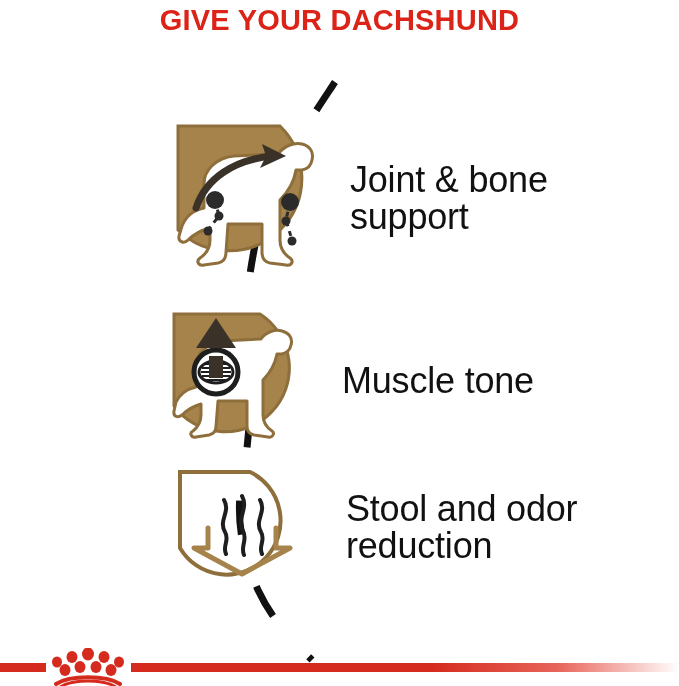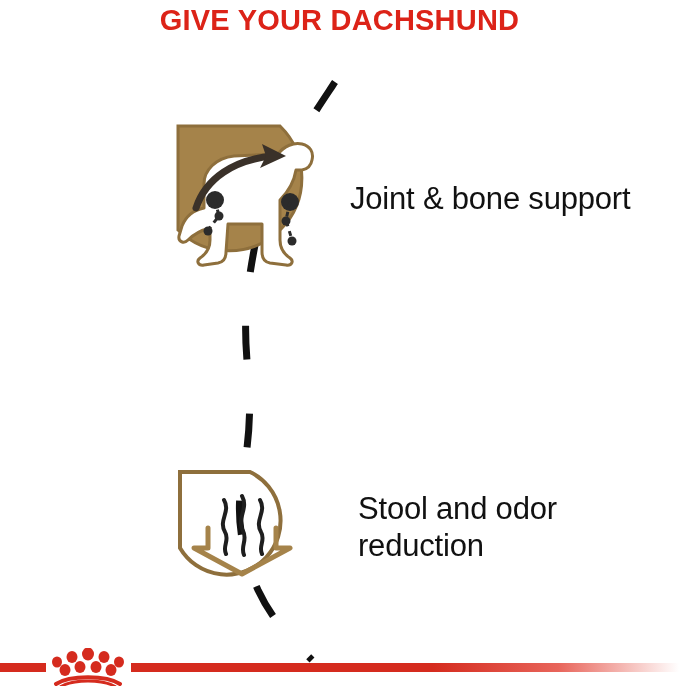--- a/index.html
+++ b/index.html
@@ -47,33 +47,33 @@
   .benefit-icon {
     width: 172px;
     height: 172px;
     flex: 0 0 172px;
     position: relative;
   }
   .benefit-label {
     color: #111111;
     font-family: "Liberation Sans", sans-serif;
     font-weight: normal;
-    font-size: 31px;
+    font-size: 36px;
     line-height: 37px;
     margin-left: 18px;
     letter-spacing: -0.2px;
   }
 
   #row-1 { top: 112px; }
   #row-2 { top: 300px; }
   #row-3 { top: 462px; }
 
   #row-2 .benefit-icon { width: 168px; height: 160px; flex: 0 0 168px; }
   #row-3 .benefit-icon { width: 150px; height: 130px; flex: 0 0 150px; margin-left: 8px; }
-  #row-3 .benefit-label { margin-left: 40px; }
+  #row-3 .benefit-label { margin-left: 28px; }
   #row-2 .benefit-label { margin-left: 14px; }
 
   
   .connector {
     position: absolute;
     left: 0;
     top: 0;
     width: 679px;
     height: 686px;
     pointer-events: none;
@@ -173,20 +173,68 @@
 
         <circle cx="130" cy="90" r="9" fill="#2B2B2B"></circle>
         <path d="M 130 90 L 126 108 L 132 128" fill="none" stroke="#2B2B2B" stroke-width="3" stroke-dasharray="5 5"></path>
         <circle cx="126" cy="109" r="4.5" fill="#2B2B2B"></circle>
         <circle cx="132" cy="129" r="4.5" fill="#2B2B2B"></circle>
       </svg>
     </div>
     <div class="benefit-label">Joint &amp; bone support</div>
   </div>
 
+  <div class="benefit-row" id="row-2">
+    <div class="benefit-icon">
+      <svg viewBox="0 0 168 160" width="168" height="160" xmlns="http://www.w3.org/2000/svg">
+        <path d="M 14 14 L 100 14 A 64 64 0 1 1 14 106 Z" fill="#A5834A" stroke="#8E6F3C" stroke-width="3"></path>
+        <g fill="#ffffff" stroke="#8E6F3C" stroke-width="3" stroke-linejoin="round">
+          <path d="M 16 102
+                   C 20 94, 27 89, 36 87
+                   L 36 66
+                   C 36 54, 47 43, 63 41
+                   L 101 39
+                   C 106 32, 115 29, 122 31
+                   C 129 33, 133 38, 131 45
+                   C 130 50, 126 53, 122 54
+                   L 117 54
+                   C 115 64, 110 73, 103 80
+                   L 103 115
+                   C 103 122, 106 127, 112 131
+                   C 115 133, 113 138, 108 137
+                   L 94 135
+                   C 89 134, 87 131, 87 126
+                   L 87 101
+                   L 58 101
+                   L 56 126
+                   C 56 131, 54 134, 49 135
+                   L 36 137
+                   C 31 138, 29 133, 33 131
+                   C 38 127, 41 122, 41 115
+                   L 41 104
+                   C 34 106, 27 110, 22 115
+                   C 18 118, 13 117, 14 111
+                   Z"></path>
+        </g>
+
+        <g>
+          <circle cx="56" cy="72" r="22" fill="#ffffff" stroke="#1E1E1E" stroke-width="5"></circle>
+          <ellipse cx="56" cy="72" rx="17" ry="11" fill="#ffffff" stroke="#1E1E1E" stroke-width="3"></ellipse>
+          <path d="M 42 68 L 70 68 M 41 72 L 71 72 M 42 76 L 70 76
+                   M 45 64 L 67 64 M 45 80 L 67 80" stroke="#1E1E1E" stroke-width="2" fill="none"></path>
+        </g>
+
+        <g>
+          <rect x="49" y="56" width="14" height="22" fill="#3A3129"></rect>
+          <path d="M 56 18 L 76 48 L 36 48 Z" fill="#3A3129"></path>
+        </g>
+      </svg>
+    </div>
+    <div class="benefit-label">Muscle tone</div>
+  </div>
 
   <div class="benefit-row" id="row-3">
     <div class="benefit-icon">
       <svg viewBox="0 0 150 130" width="150" height="130" xmlns="http://www.w3.org/2000/svg">
         <path d="M 12 10 L 82 10 A 54 54 0 1 1 12 86 Z" fill="none" stroke="#8E6F3C" stroke-width="4"></path>
 
         <g fill="none" stroke="#1E1E1E" stroke-width="4" stroke-linecap="round">
           <path d="M 56 38 C 63 50, 50 58, 57 70 C 62 78, 54 84, 58 92"></path>
           <path d="M 74 34 C 81 47, 68 56, 75 69 C 80 78, 72 84, 76 93"></path>
           <path d="M 92 38 C 99 50, 86 58, 93 70 C 98 78, 90 84, 94 92"></path>

